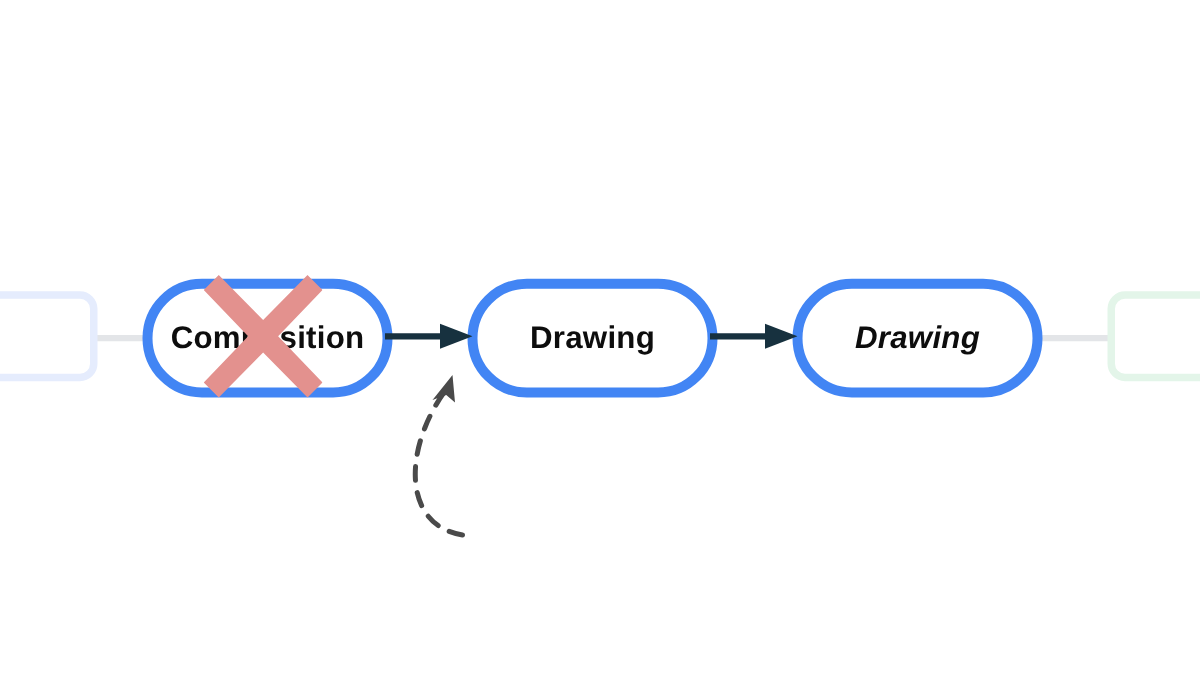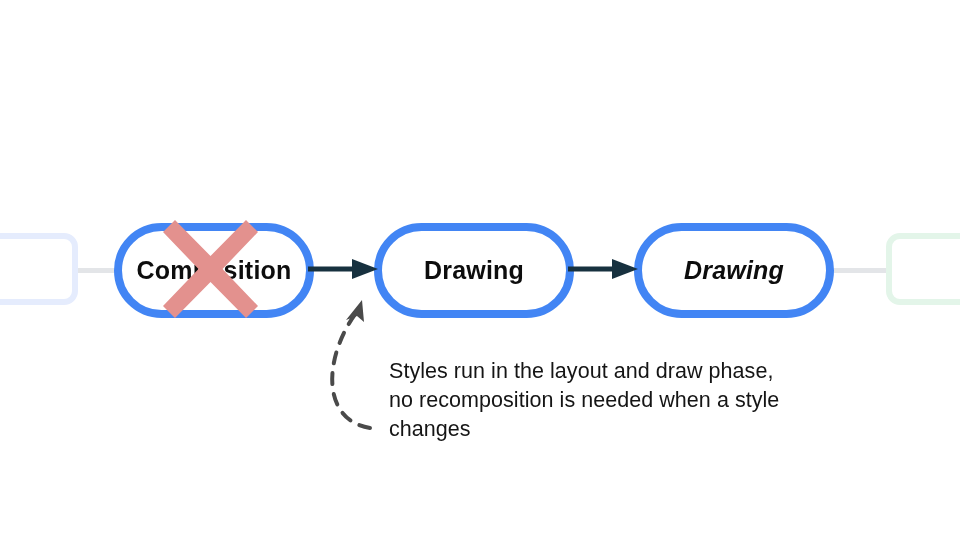--- a/index.html
+++ b/index.html
@@ -167,19 +167,14 @@
   <svg class="flow-arrow" id="arrow-layout-draw" viewBox="0 0 70 28">
     <line x1="0" y1="14" x2="48" y2="14" stroke="#17313f" stroke-width="5"></line>
     <polygon points="44,4 70,14 44,24" fill="#17313f"></polygon>
   </svg>
 
   <svg id="callout-arrow" viewBox="0 0 70 140">
     <path d="M 58 132 C 20 126, 12 86, 28 46 C 33 33, 41 20, 48 12" fill="none" stroke="#4a4a4a" stroke-width="4" stroke-dasharray="11 10" stroke-linecap="round"></path>
     <polygon points="50,4 52,26 45,20 34,24" fill="#4a4a4a"></polygon>
   </svg>
 
-  <div id="caption">
-    <span class="cap-line">Styles run in the layout and draw phase,</span>
-    <span class="cap-line">no recomposition is needed when a style</span>
-    <span class="cap-line">changes</span>
-  </div>
 
 </div>
 
 </body></html>

